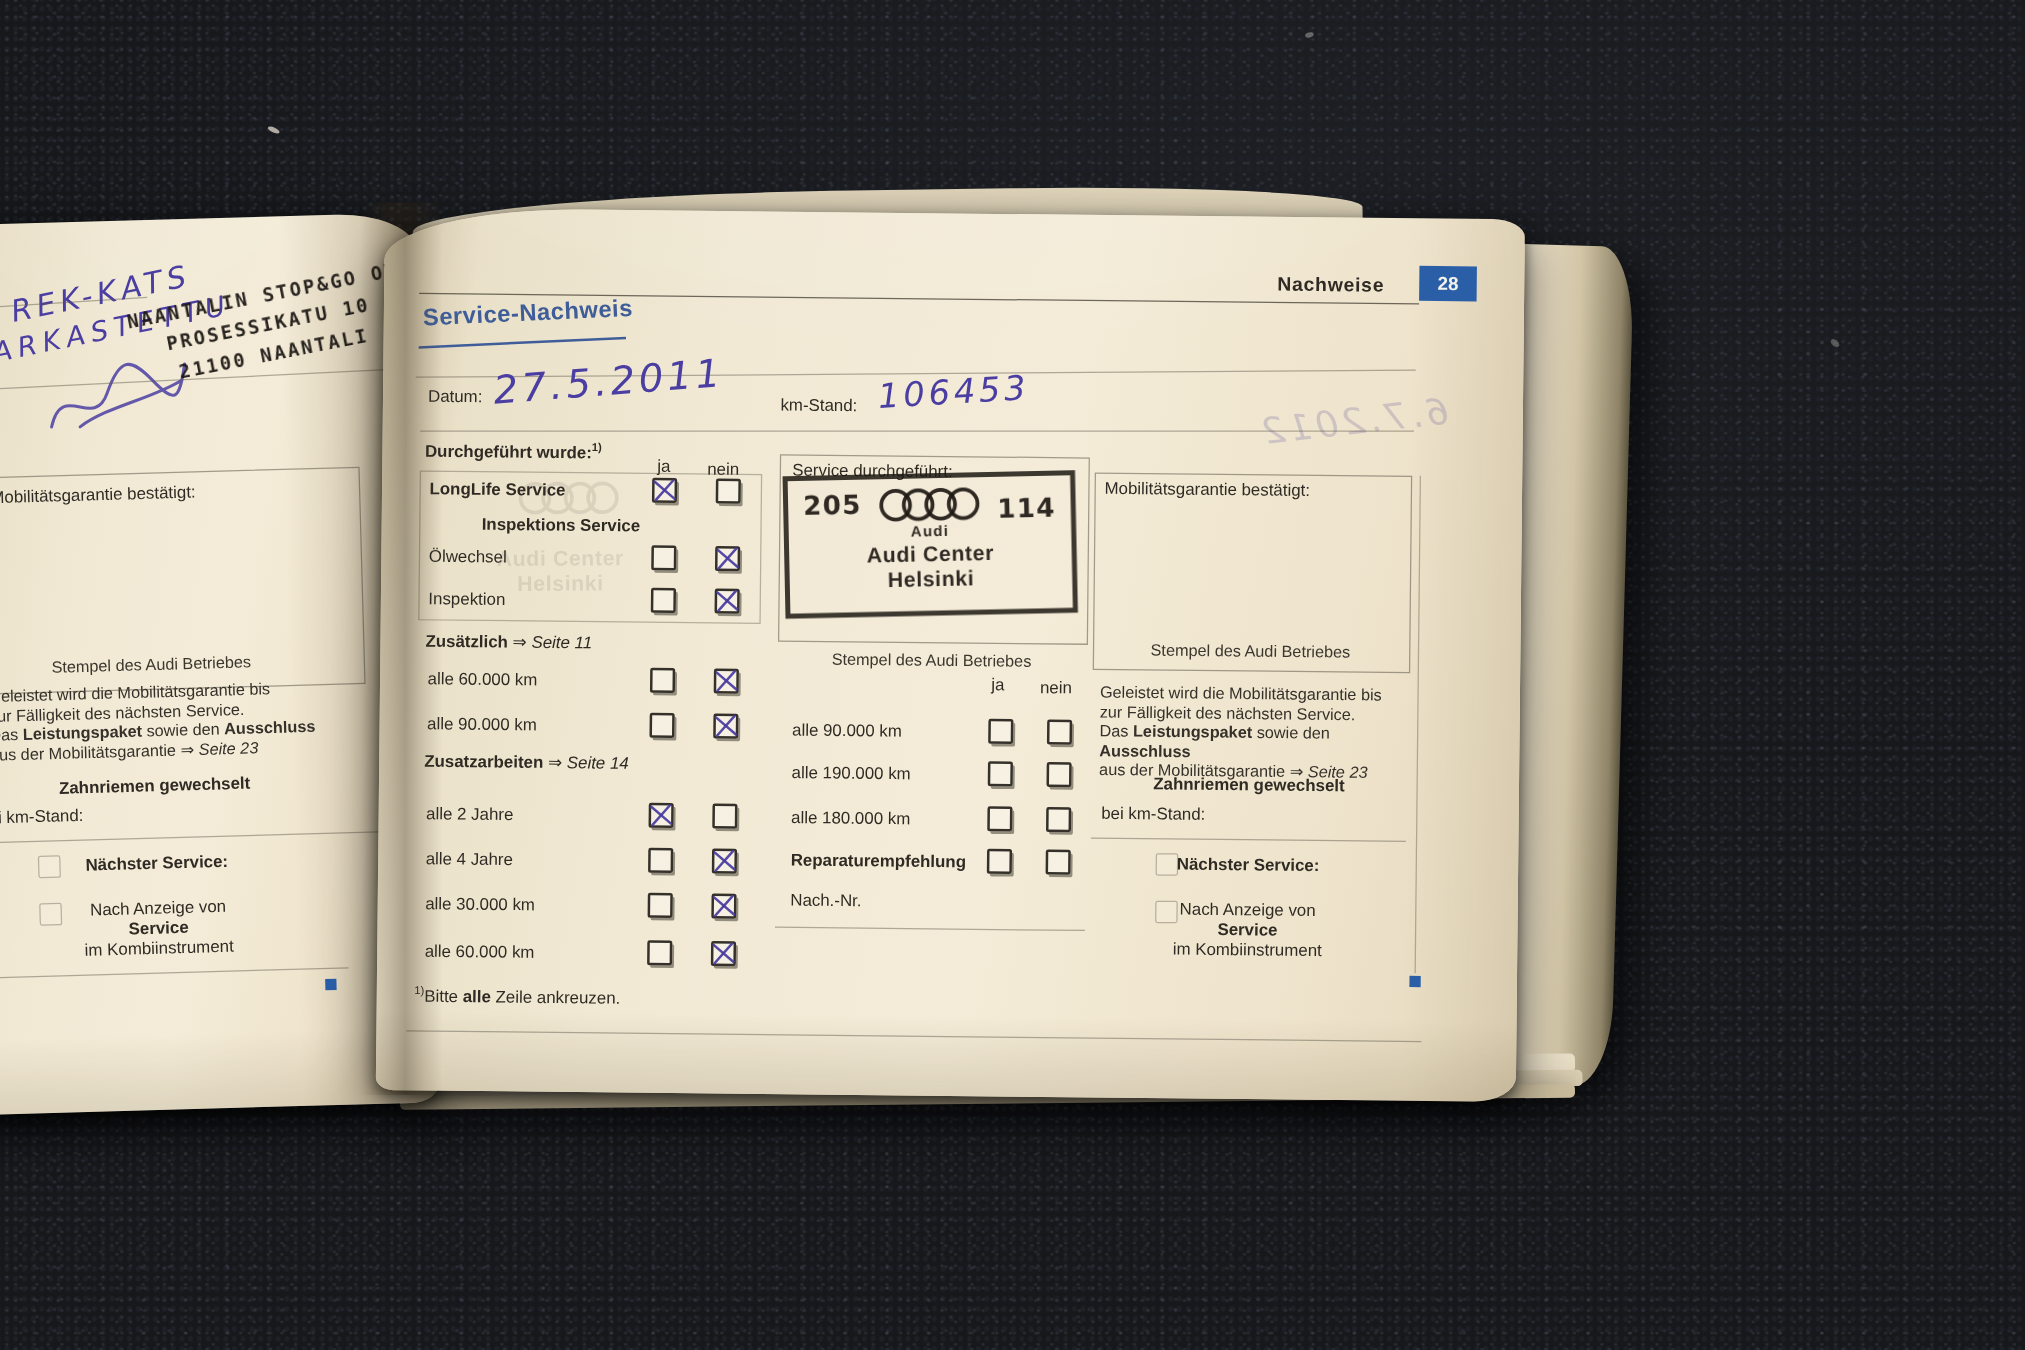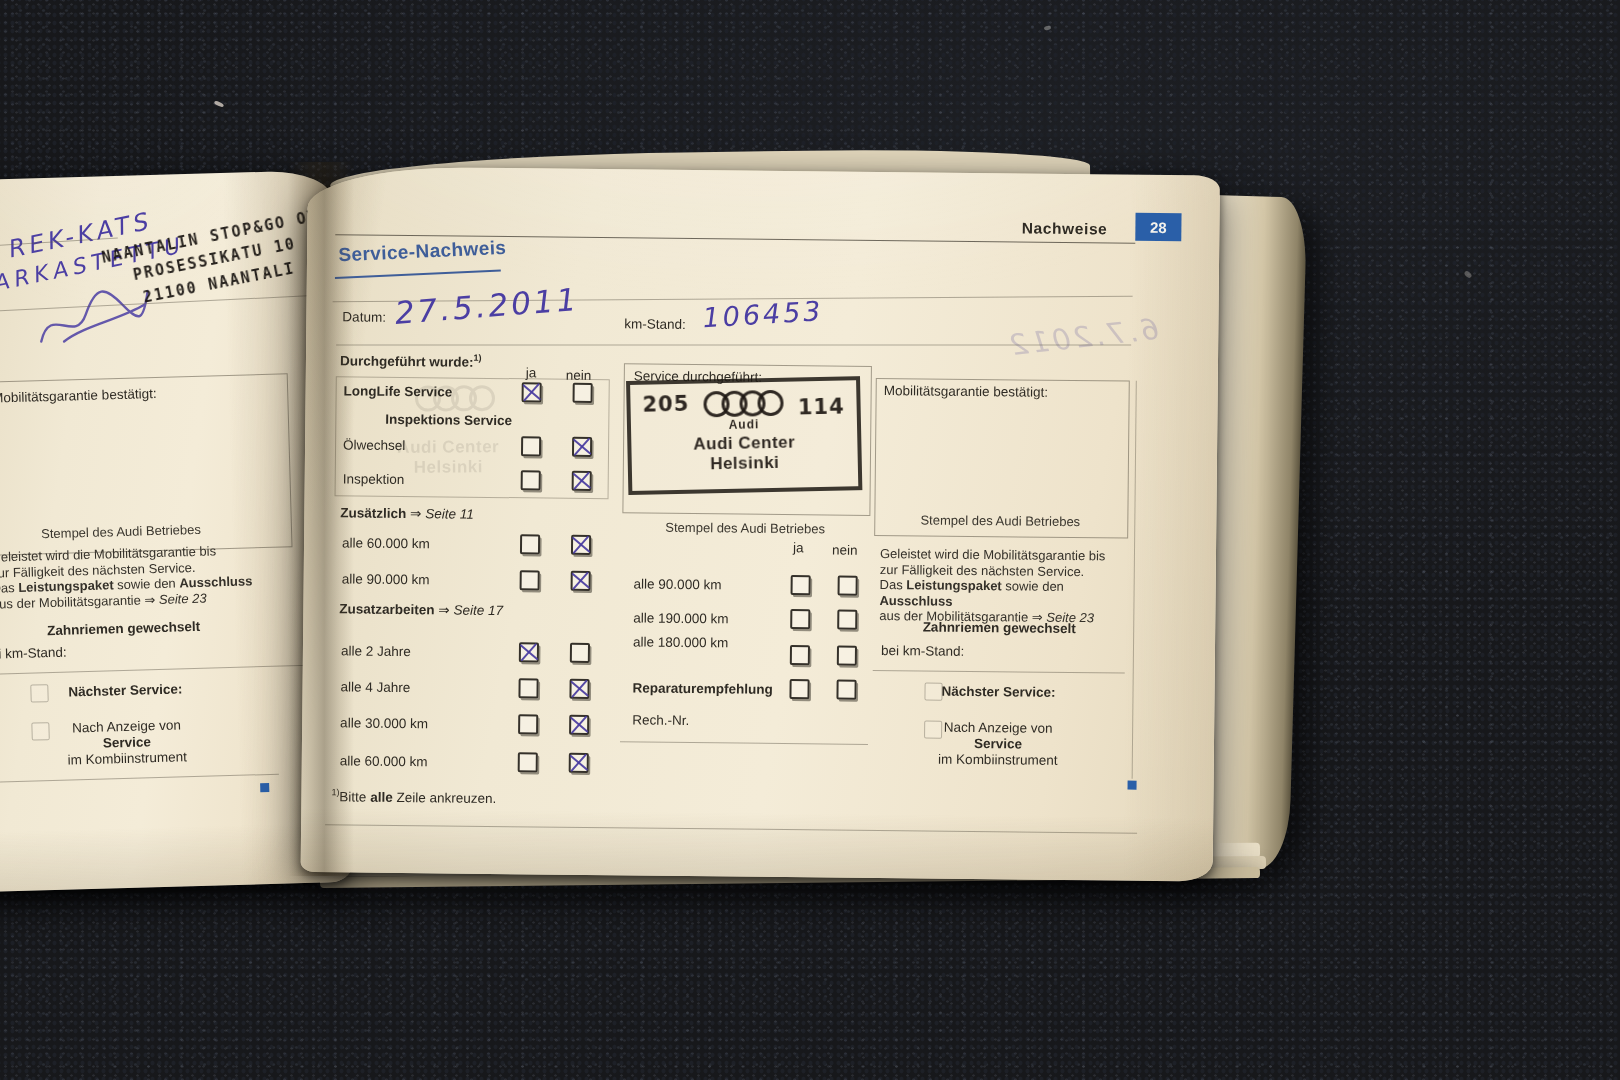--- a/index.html
+++ b/index.html
@@ -195,21 +195,21 @@
     <span class="cb" style="left:216px;top:366px;"></span>
     <span class="cb checked" style="left:267px;top:366px;"></span>
 
     <div class="abs lbl" style="left:38px;top:406px;">alle 90.000 km</div>
     <span class="cb" style="left:216px;top:402px;"></span>
     <span class="cb checked" style="left:267px;top:402px;"></span>
 
     <div class="abs lbl" style="left:36px;top:436px;">
       <span class="b">Zusatzarbeiten</span>
       <span>⇒</span>
-      <span class="i">Seite 17</span>
+      <span class="i">Seite 14</span>
     </div>
 
     <div class="abs lbl" style="left:38px;top:478px;">alle 2 Jahre</div>
     <span class="cb checked" style="left:216px;top:474px;"></span>
     <span class="cb" style="left:267px;top:474px;"></span>
 
     <div class="abs lbl" style="left:38px;top:514px;">alle 4 Jahre</div>
     <span class="cb" style="left:216px;top:510px;"></span>
     <span class="cb checked" style="left:267px;top:510px;"></span>
 
@@ -253,29 +253,29 @@
     <div class="abs lbl" style="left:528px;top:372px;">nein</div>
 
     <div class="abs lbl" style="left:330px;top:408px;">alle 90.000 km</div>
     <span class="cb" style="left:487px;top:404px;"></span>
     <span class="cb" style="left:534px;top:404px;"></span>
 
     <div class="abs lbl" style="left:330px;top:442px;">alle 190.000 km</div>
     <span class="cb" style="left:487px;top:438px;"></span>
     <span class="cb" style="left:534px;top:438px;"></span>
 
-    <div class="abs lbl" style="left:330px;top:466px;">alle 180.000 km</div>
+    <div class="abs lbl" style="left:330px;top:478px;">alle 180.000 km</div>
     <span class="cb" style="left:487px;top:474px;"></span>
     <span class="cb" style="left:534px;top:474px;"></span>
 
     <div class="abs lbl b" style="left:330px;top:512px;">Reparaturempfehlung</div>
     <span class="cb" style="left:487px;top:508px;"></span>
     <span class="cb" style="left:534px;top:508px;"></span>
 
-    <div class="abs lbl" style="left:330px;top:544px;">Rech.-Nr.</div>
+    <div class="abs lbl" style="left:330px;top:544px;">Nach.-Nr.</div>
     <div class="rule soft" style="left:318px;top:572px;width:248px;"></div>
 
     <div class="box" style="left:570px;top:206px;width:252px;height:156px;"></div>
     <div class="abs lbl" style="left:578px;top:212px;">Mobilitätsgarantie bestätigt:</div>
     <div class="abs cap ctr" style="left:570px;top:340px;width:252px;">Stempel des Audi Betriebes</div>
 
     <div class="abs para" style="left:576px;top:374px;width:260px;">
       <span>Geleistet wird die Mobilitätsgarantie bis</span><br>
       <span>zur Fälligkeit des nächsten Service.</span><br>
       <span>Das </span><span class="b">Leistungspaket</span><span> sowie den </span><span class="b">Ausschluss</span><br>

